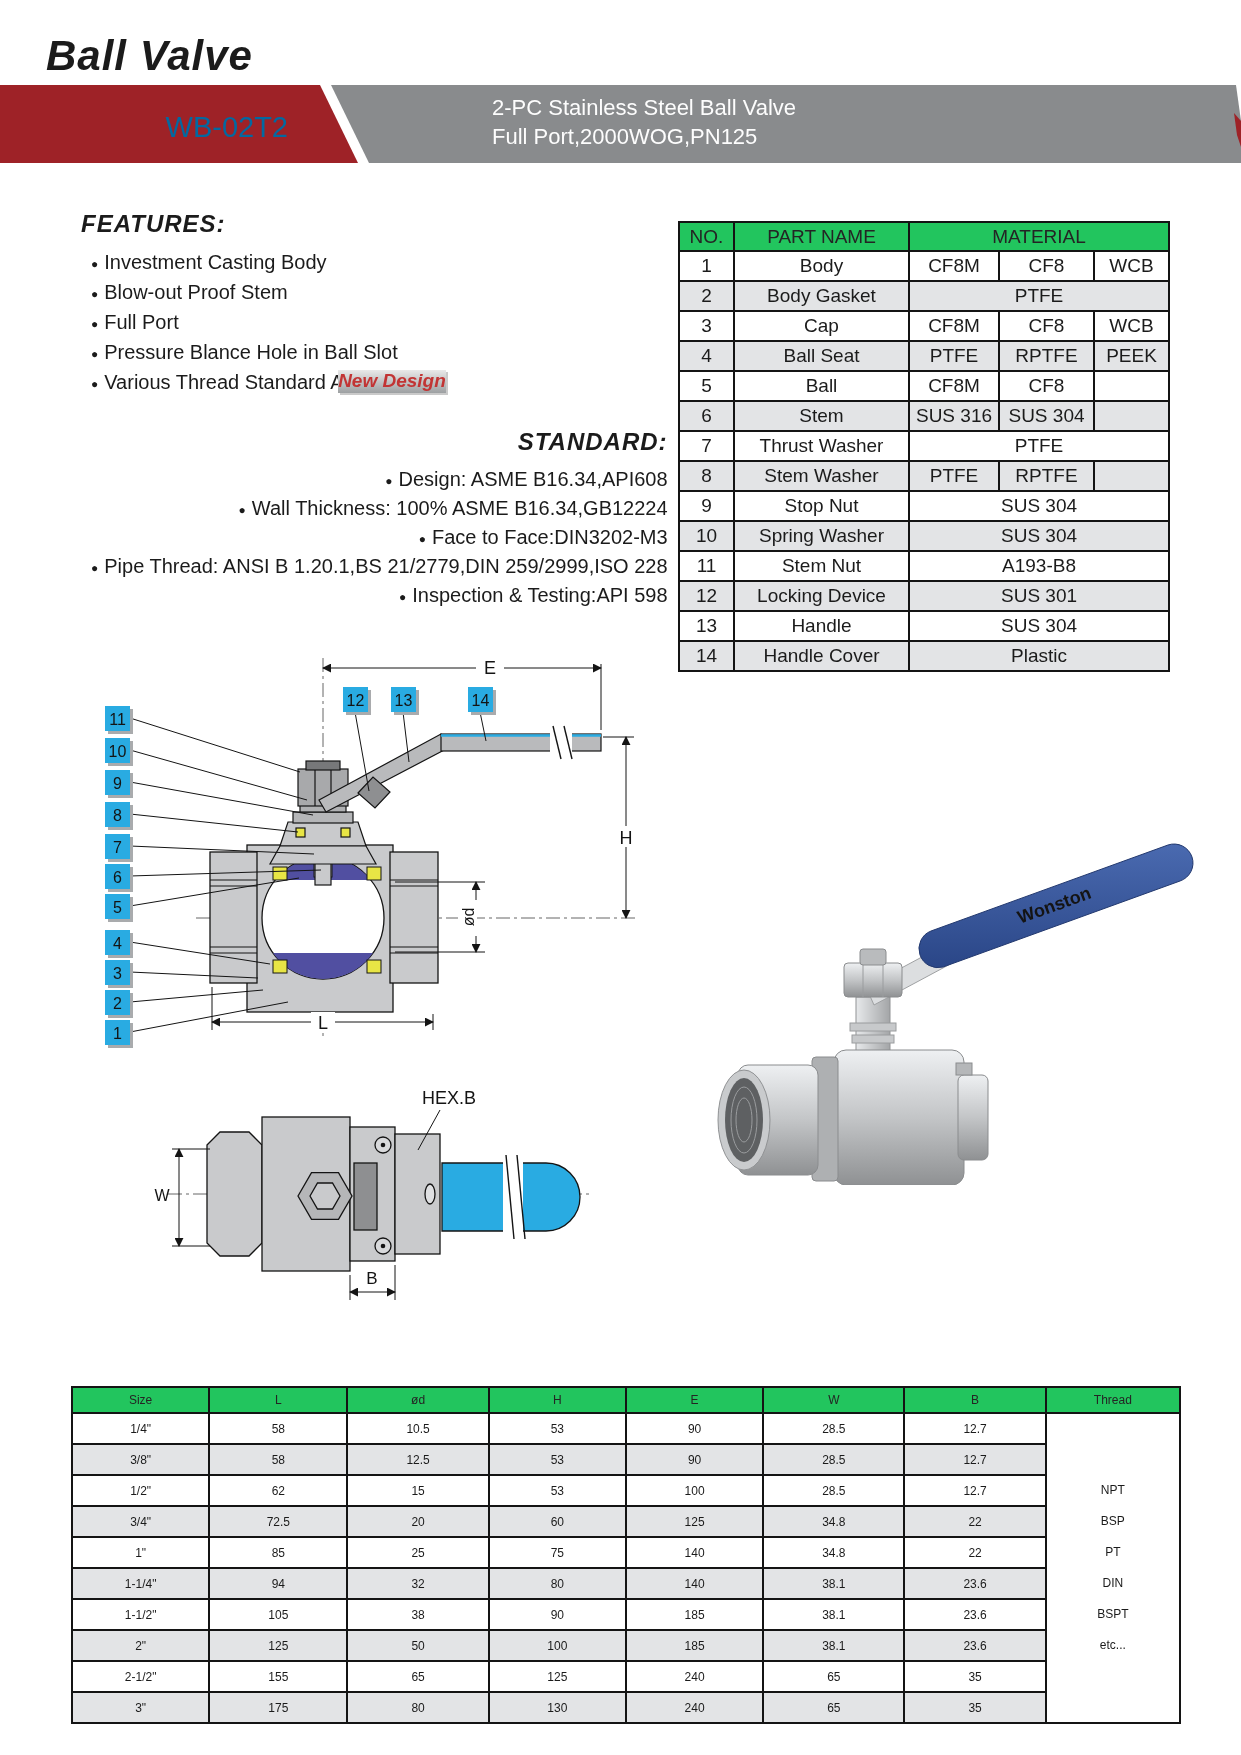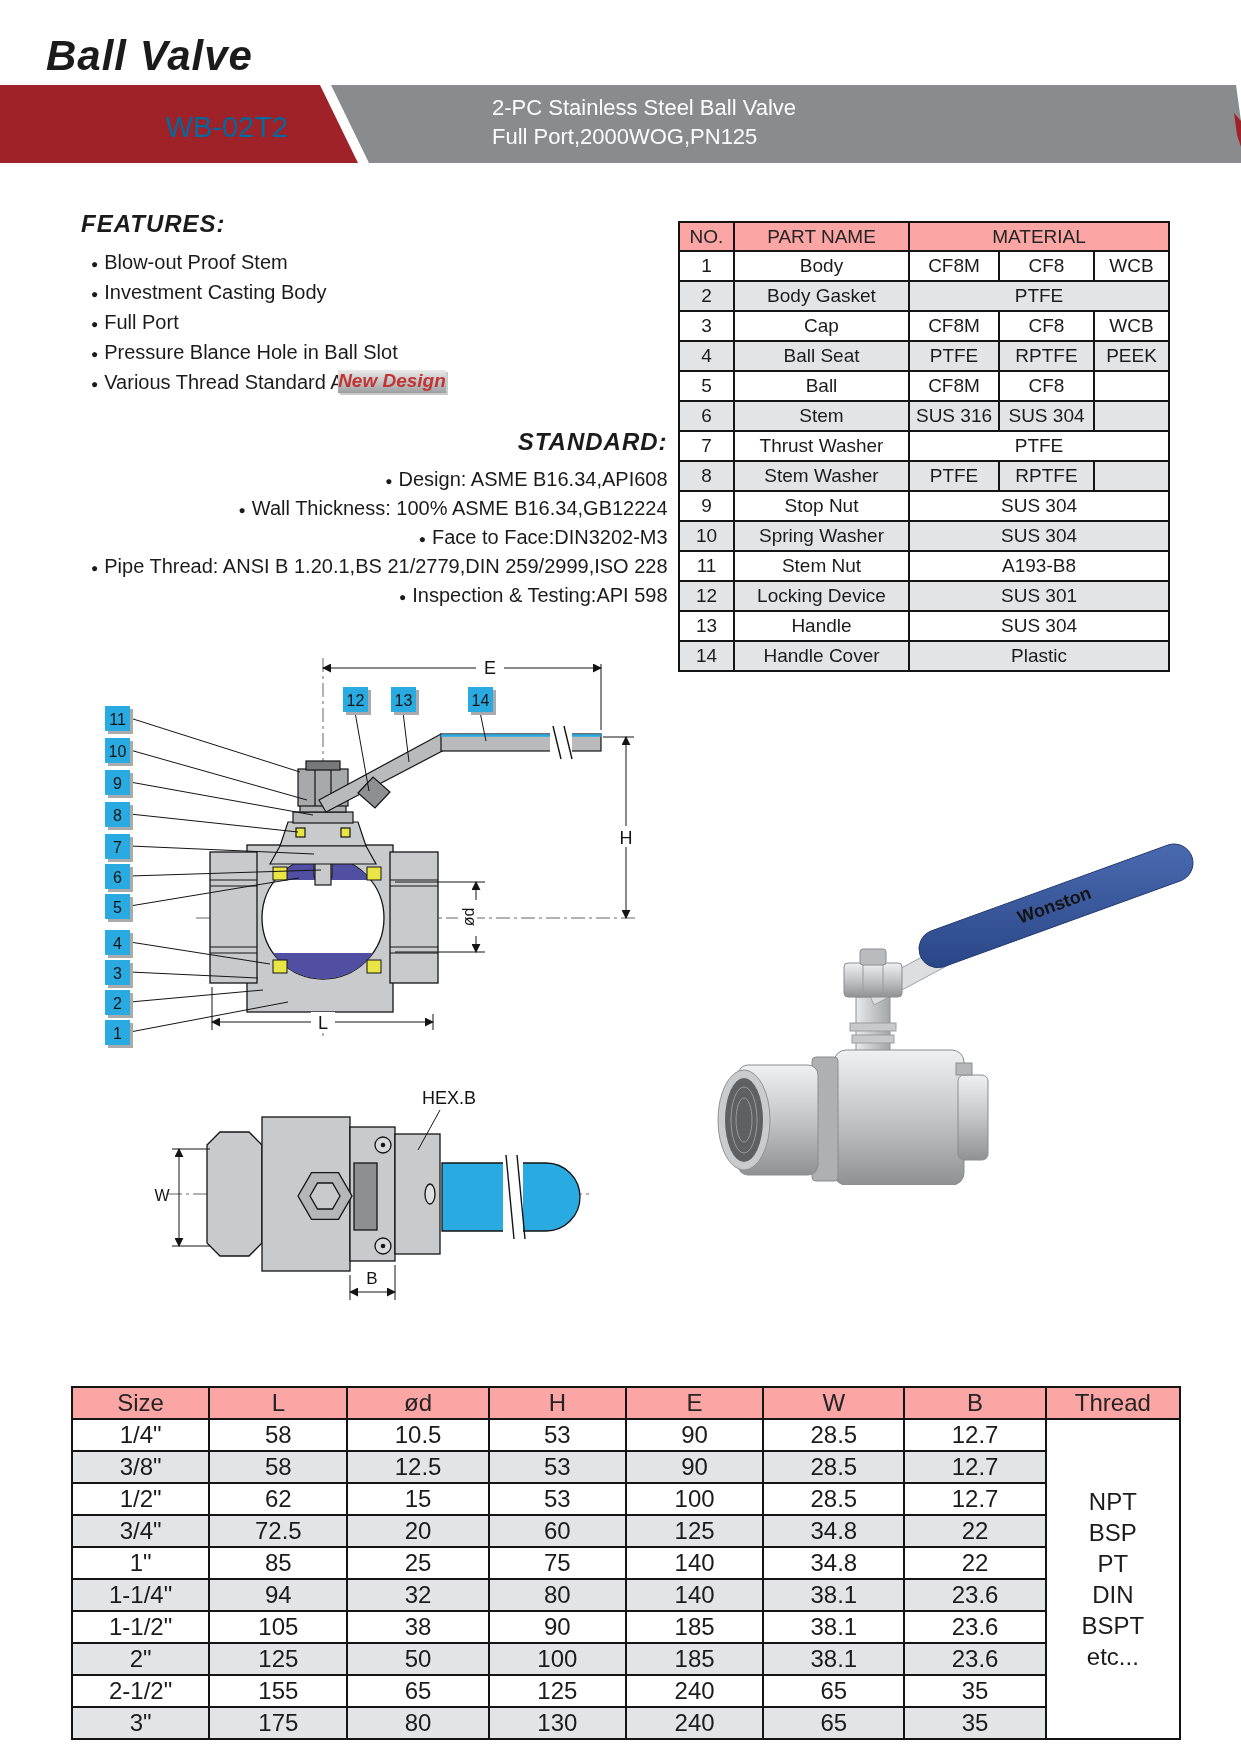--- a/index.html
+++ b/index.html
@@ -27,26 +27,26 @@
   .sect.std ul{line-height:27px;font-size:20px;}
   .sect li::before{content:"\25CF";font-size:12px;margin-right:6px;vertical-align:1px;}
   .badge{position:absolute;left:338px;top:370px;width:108px;height:23px;
          background:linear-gradient(180deg,#e9e9e9,#9da0a2);color:#c23434;
          font-style:italic;font-weight:bold;font-size:19px;text-align:center;
          line-height:22px;box-shadow:2px 2px 0 #cacaca;}
 
   
   table{border-collapse:collapse;table-layout:fixed;text-align:center;}
   th,td{border:2px solid #141414;overflow:hidden;white-space:nowrap;}
-  thead th{background:#fca5a5;font-weight:normal;color:#242424;}
+  thead th{background:#22c55e;font-weight:normal;color:#242424;}
   tr.stripe td{background:#e3e4e6;}
   .parts{position:absolute;left:678px;top:221px;width:490px;font-size:19px;}
   .parts th{height:25px;}
   .parts td{height:26px;}
-  .dims{position:absolute;left:71px;top:1386px;width:1110px;font-size:24px;}
+  .dims{position:absolute;left:71px;top:1386px;width:1110px;font-size:12px;}
   .dims th{height:22px;}
   .dims td{height:27px;}
   td.thread-cell{background:#fff !important;vertical-align:middle;}
   .thread-cell div{line-height:31px;}
 
   .drawing-svg{position:absolute;}
   svg text{font-family:"Liberation Sans",sans-serif;fill:#141414;}
 </style>
 </head>
 <body>
@@ -62,22 +62,22 @@
     <div class="model">WB-02T2</div>
     <div class="subtitle">
       <div>2-PC Stainless Steel Ball Valve</div>
       <div>Full Port,2000WOG,PN125</div>
     </div>
   </div>
 
   <div class="sect" style="top:210px;">
     <h2>FEATURES:</h2>
     <ul>
+        <li>Investment Casting Body</li>
         <li>Blow-out Proof Stem</li>
-        <li>Investment Casting Body</li>
         <li>Full Port</li>
         <li>Pressure Blance Hole in Ball Slot</li>
         <li>Various Thread  Standard Available</li>
       </ul>
   </div>
   <span class="badge">New Design</span>
 
   <div class="sect std" style="top:428px;text-align:right;">
     <h2>STANDARD:</h2>
     <ul>

